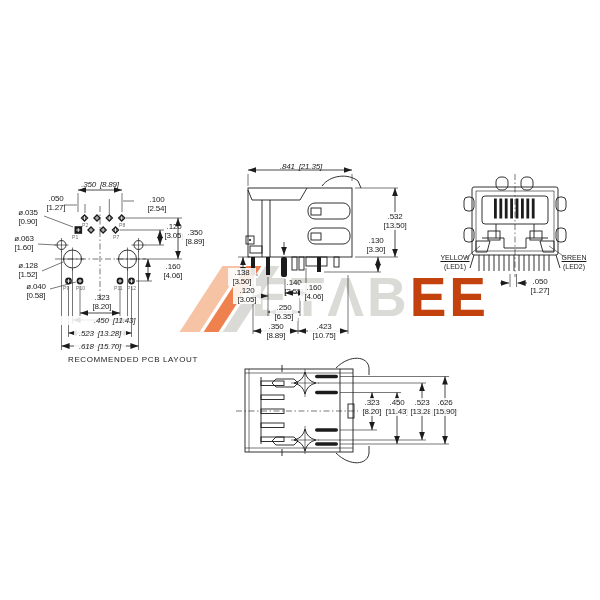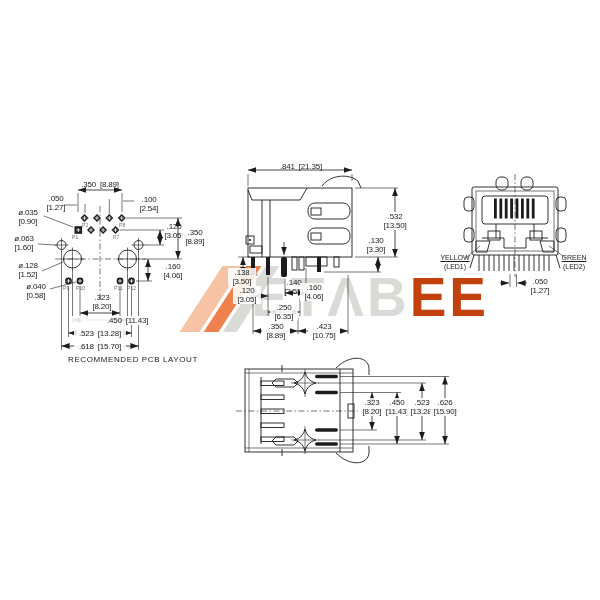--- a/index.html
+++ b/index.html
@@ -9,21 +9,21 @@
   .ln{stroke:#1c1c1c;stroke-width:0.9;fill:none;}
   .thin{stroke:#1c1c1c;stroke-width:0.6;fill:none;}
   .dash{stroke:#1c1c1c;stroke-width:0.6;fill:none;stroke-dasharray:6 2.5 1.5 2.5;}
   .fillk{fill:#1c1c1c;stroke:none;}
   .dimln{stroke:#1c1c1c;stroke-width:0.8;fill:none;marker-start:url(#arr);marker-end:url(#arr);}
   .dimend{stroke:#1c1c1c;stroke-width:0.8;fill:none;marker-end:url(#arr);}
   .wcross{stroke:#fff;stroke-width:0.8;fill:none;}
   .dim{position:absolute;z-index:3;font-size:8px;line-height:9px;text-align:center;
        letter-spacing:-0.2px;white-space:nowrap;}
   .dim.two span{display:block;}
-  .dim.one span{display:inline-block;margin:0 2px;}
+  .dim.one span{display:inline-block;margin:0 2px;font-style:italic;}
   .dim.bg{background:rgba(255,255,255,0.88);}
   .pinlab{position:absolute;z-index:3;font-size:6px;line-height:6px;color:#6e6e6e;
           transform:scale(0.85);transform-origin:left top;white-space:nowrap;}
   .caption{position:absolute;z-index:3;font-size:8px;letter-spacing:0.6px;text-align:center;white-space:nowrap;padding-left:30px;}
   .ledlab{position:absolute;z-index:3;font-size:7px;line-height:8.5px;text-align:center;white-space:nowrap;}
   .ledlab .u{text-decoration:underline;display:block;}
   .ledlab span{display:block;}
   
   #wm{position:absolute;left:185px;top:260px;width:330px;height:80px;z-index:1;}
   .wm-stripe{position:absolute;top:6px;height:66px;transform:skewX(-33deg);}
@@ -288,41 +288,41 @@
       <line class="dimln" x1="445" y1="376.5" x2="445" y2="444"></line>
     </g>
   </svg>
 
   <div class="dim one" style="left:72px;top:180px;width:56px;">
     <span>.350</span><span>[8.89]</span></div>
   <div class="dim two" style="left:42px;top:194px;width:28px;">
     <span>.050</span>
       <span>[1.27]</span>
     </div>
-  <div class="dim two" style="left:134px;top:195px;width:30px;">
+  <div class="dim two" style="left:142px;top:195px;width:30px;">
     <span>.100</span>
       <span>[2.54]</span>
     </div>
   <div class="dim two" style="left:160px;top:222px;width:28px;">
     <span>.120</span>
       <span>[3.05]</span>
     </div>
   <div class="dim two bg" style="left:181px;top:228px;width:28px;">
     <span>.350</span>
       <span>[8.89]</span>
     </div>
   <div class="dim two" style="left:158px;top:262px;width:30px;">
     <span>.160</span>
       <span>[4.06]</span>
     </div>
   <div class="dim two" style="left:86px;top:293px;width:32px;">
     <span>.323</span>
       <span>[8.20]</span>
     </div>
-  <div class="dim one bg" style="left:69px;top:315.5px;width:36px;padding-left:36px;">
+  <div class="dim one bg" style="left:56px;top:315.5px;width:36px;padding-left:36px;">
     <span>.450</span><span>[11.43]</span></div>
   <div class="dim one bg" style="left:74px;top:328.5px;width:52px;text-align:center;">
     <span>.523</span><span>[13.28]</span></div>
   <div class="dim one bg" style="left:74px;top:341.5px;width:52px;">
     <span>.618</span><span>[15.70]</span></div>
   <div class="dim two" style="left:12px;top:208px;width:32px;">
     <span>ø.035</span>
       <span>[0.90]</span>
     </div>
   <div class="dim two" style="left:8px;top:234px;width:32px;">

